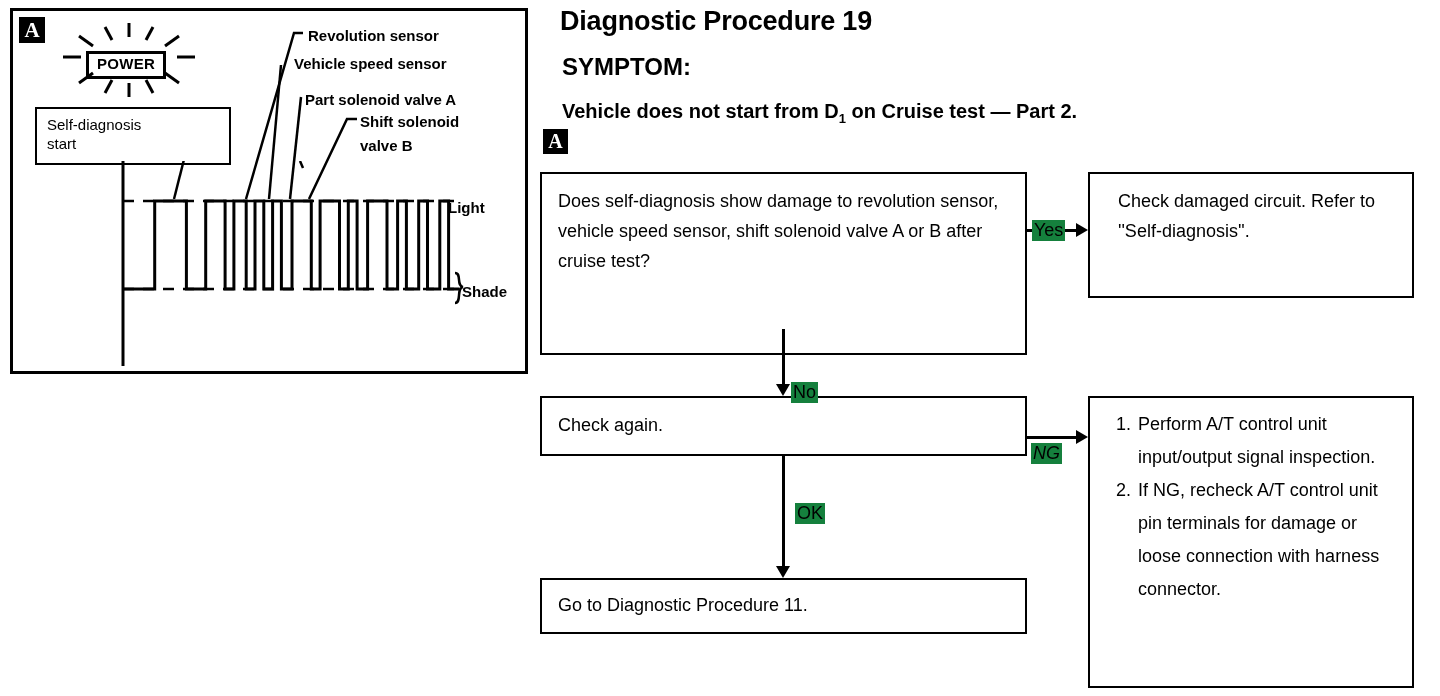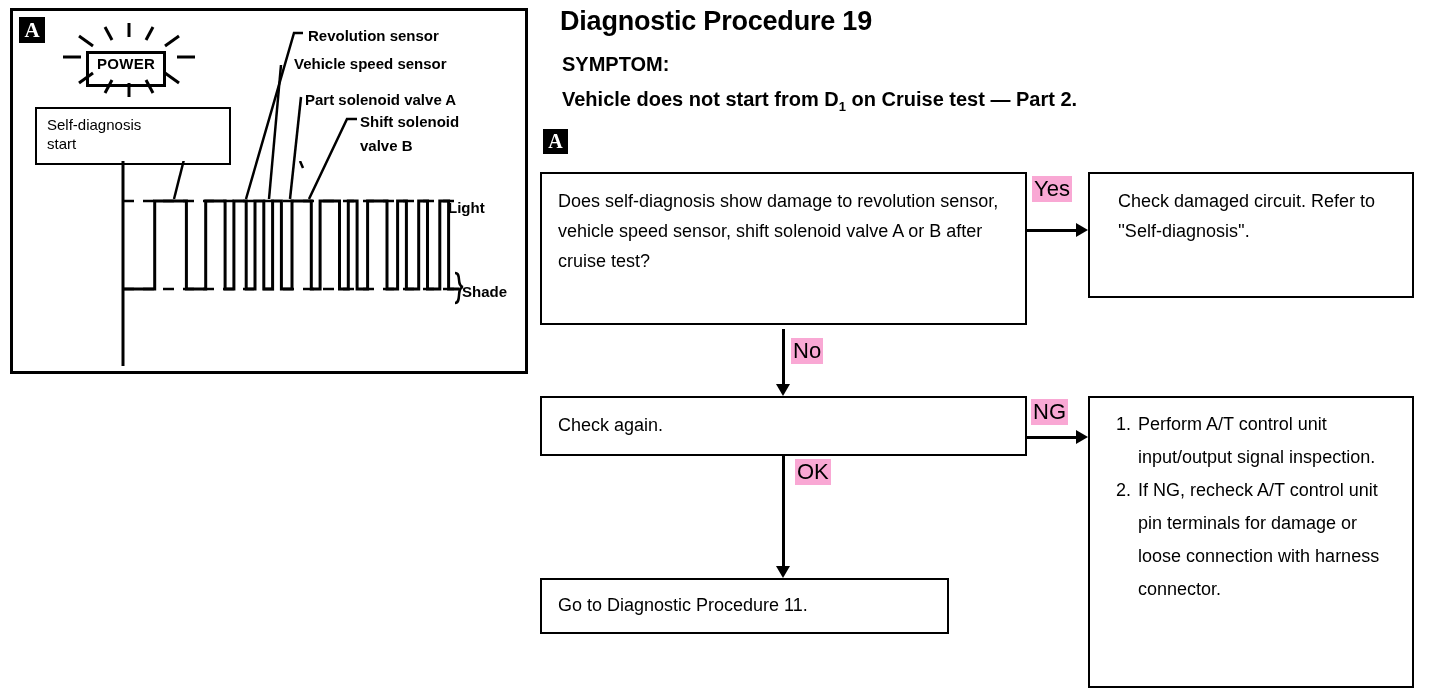--- a/index.html
+++ b/index.html
@@ -22,21 +22,21 @@
     position:absolute;left:6px;top:6px;width:26px;height:26px;
     font-size:21px;line-height:26px;
   }
   #badge-a-flow{
     position:absolute;left:543px;top:129px;width:25px;height:25px;
     font-size:20px;line-height:25px;
   }
 
   
   #power-box{
-    position:absolute;left:73px;top:40px;width:80px;height:36px;
+    position:absolute;left:73px;top:40px;width:80px;height:28px;
     border:3px solid #000;box-sizing:border-box;
     font-size:15px;font-weight:bold;text-align:center;line-height:20px;
     letter-spacing:.3px;
   }
   #rays{position:absolute;left:36px;top:12px;width:160px;height:85px;}
 
   
   #sd-box{
     position:absolute;left:22px;top:96px;width:196px;height:58px;
     border:2px solid #000;box-sizing:border-box;
@@ -55,53 +55,53 @@
   #lbl-light{left:435px;top:188px;}
   #lbl-shade{left:449px;top:272px;}
 
   
   #title{
     position:absolute;left:560px;top:6px;
     font-size:27px;font-weight:bold;letter-spacing:-.2px;
   }
   #symptom-label{
     position:absolute;left:562px;top:53px;
-    font-size:20px;font-weight:bold;
+    font-size:24px;font-weight:bold;
   }
   #symptom-text{
-    position:absolute;left:562px;top:88px;
+    position:absolute;left:562px;top:100px;
     font-size:20px;font-weight:bold;white-space:nowrap;
   }
   #symptom-text sub{font-size:13px;}
 
   .fbox{position:absolute;border:2.5px solid #000;box-sizing:border-box;background:#fff;}
   .ftext{font-size:18px;line-height:30px;}
 
-  #box-q{left:540px;top:172px;width:487px;height:153px;}
+  #box-q{left:540px;top:172px;width:487px;height:183px;}
   #box-q .ftext{padding:12px 14px 0 16px;}
 
   #box-yes{left:1088px;top:172px;width:326px;height:126px;}
   #box-yes .ftext{padding:12px 12px 0 28px;}
 
   #box-check{left:540px;top:396px;width:487px;height:60px;}
   #box-check .ftext{padding:12px 0 0 16px;}
 
   #box-ng{left:1088px;top:396px;width:326px;height:292px;}
   #box-ng ol{
     margin:10px 0 0 0;padding:0 10px 0 46px;
     font-size:18px;line-height:33px;
   }
   #box-ng li{padding-left:2px;}
 
-  #box-goto{left:540px;top:578px;width:409px;height:56px;}
+  #box-goto{left:540px;top:578px;width:487px;height:56px;}
   #box-goto .ftext{padding:10px 0 0 16px;}
 
   
   .edge{position:absolute;background:#000;}
-  .edge-label{position:absolute;font-size:22px;font-weight:normal;background:#f9a8d4;padding:0 2px;}
+  .edge-label{position:absolute;font-size:18px;font-weight:normal;background:#15803d;padding:0 2px;margin-top:44px;}
   .arrow-down{
     position:absolute;width:0;height:0;
     border-left:7px solid transparent;border-right:7px solid transparent;
     border-top:12px solid #000;
   }
   .arrow-right{
     position:absolute;width:0;height:0;
     border-top:7px solid transparent;border-bottom:7px solid transparent;
     border-left:12px solid #000;
   }
@@ -208,17 +208,17 @@
 <div class="edge" style="left:1027px;top:229px;width:49px;height:2.5px;"></div>
 <div class="arrow-right" style="left:1076px;top:223px;"></div>
 <div class="edge-label" style="left:1032px;top:176px;">Yes</div>
 
 <div class="edge" style="left:782px;top:329px;width:2.5px;height:55px;"></div>
 <div class="arrow-down" style="left:776px;top:384px;"></div>
 <div class="edge-label" style="left:791px;top:338px;">No</div>
 
 <div class="edge" style="left:1027px;top:436px;width:49px;height:2.5px;"></div>
 <div class="arrow-right" style="left:1076px;top:430px;"></div>
-<div class="edge-label" style="left:1031px;top:399px;">NG</div>
+<div class="edge-label" style="left:1031px;top:399px;font-style:italic;">NG</div>
 
 <div class="edge" style="left:782px;top:456px;width:2.5px;height:110px;"></div>
 <div class="arrow-down" style="left:776px;top:566px;"></div>
 <div class="edge-label" style="left:795px;top:459px;">OK</div>
 
 </body></html>

